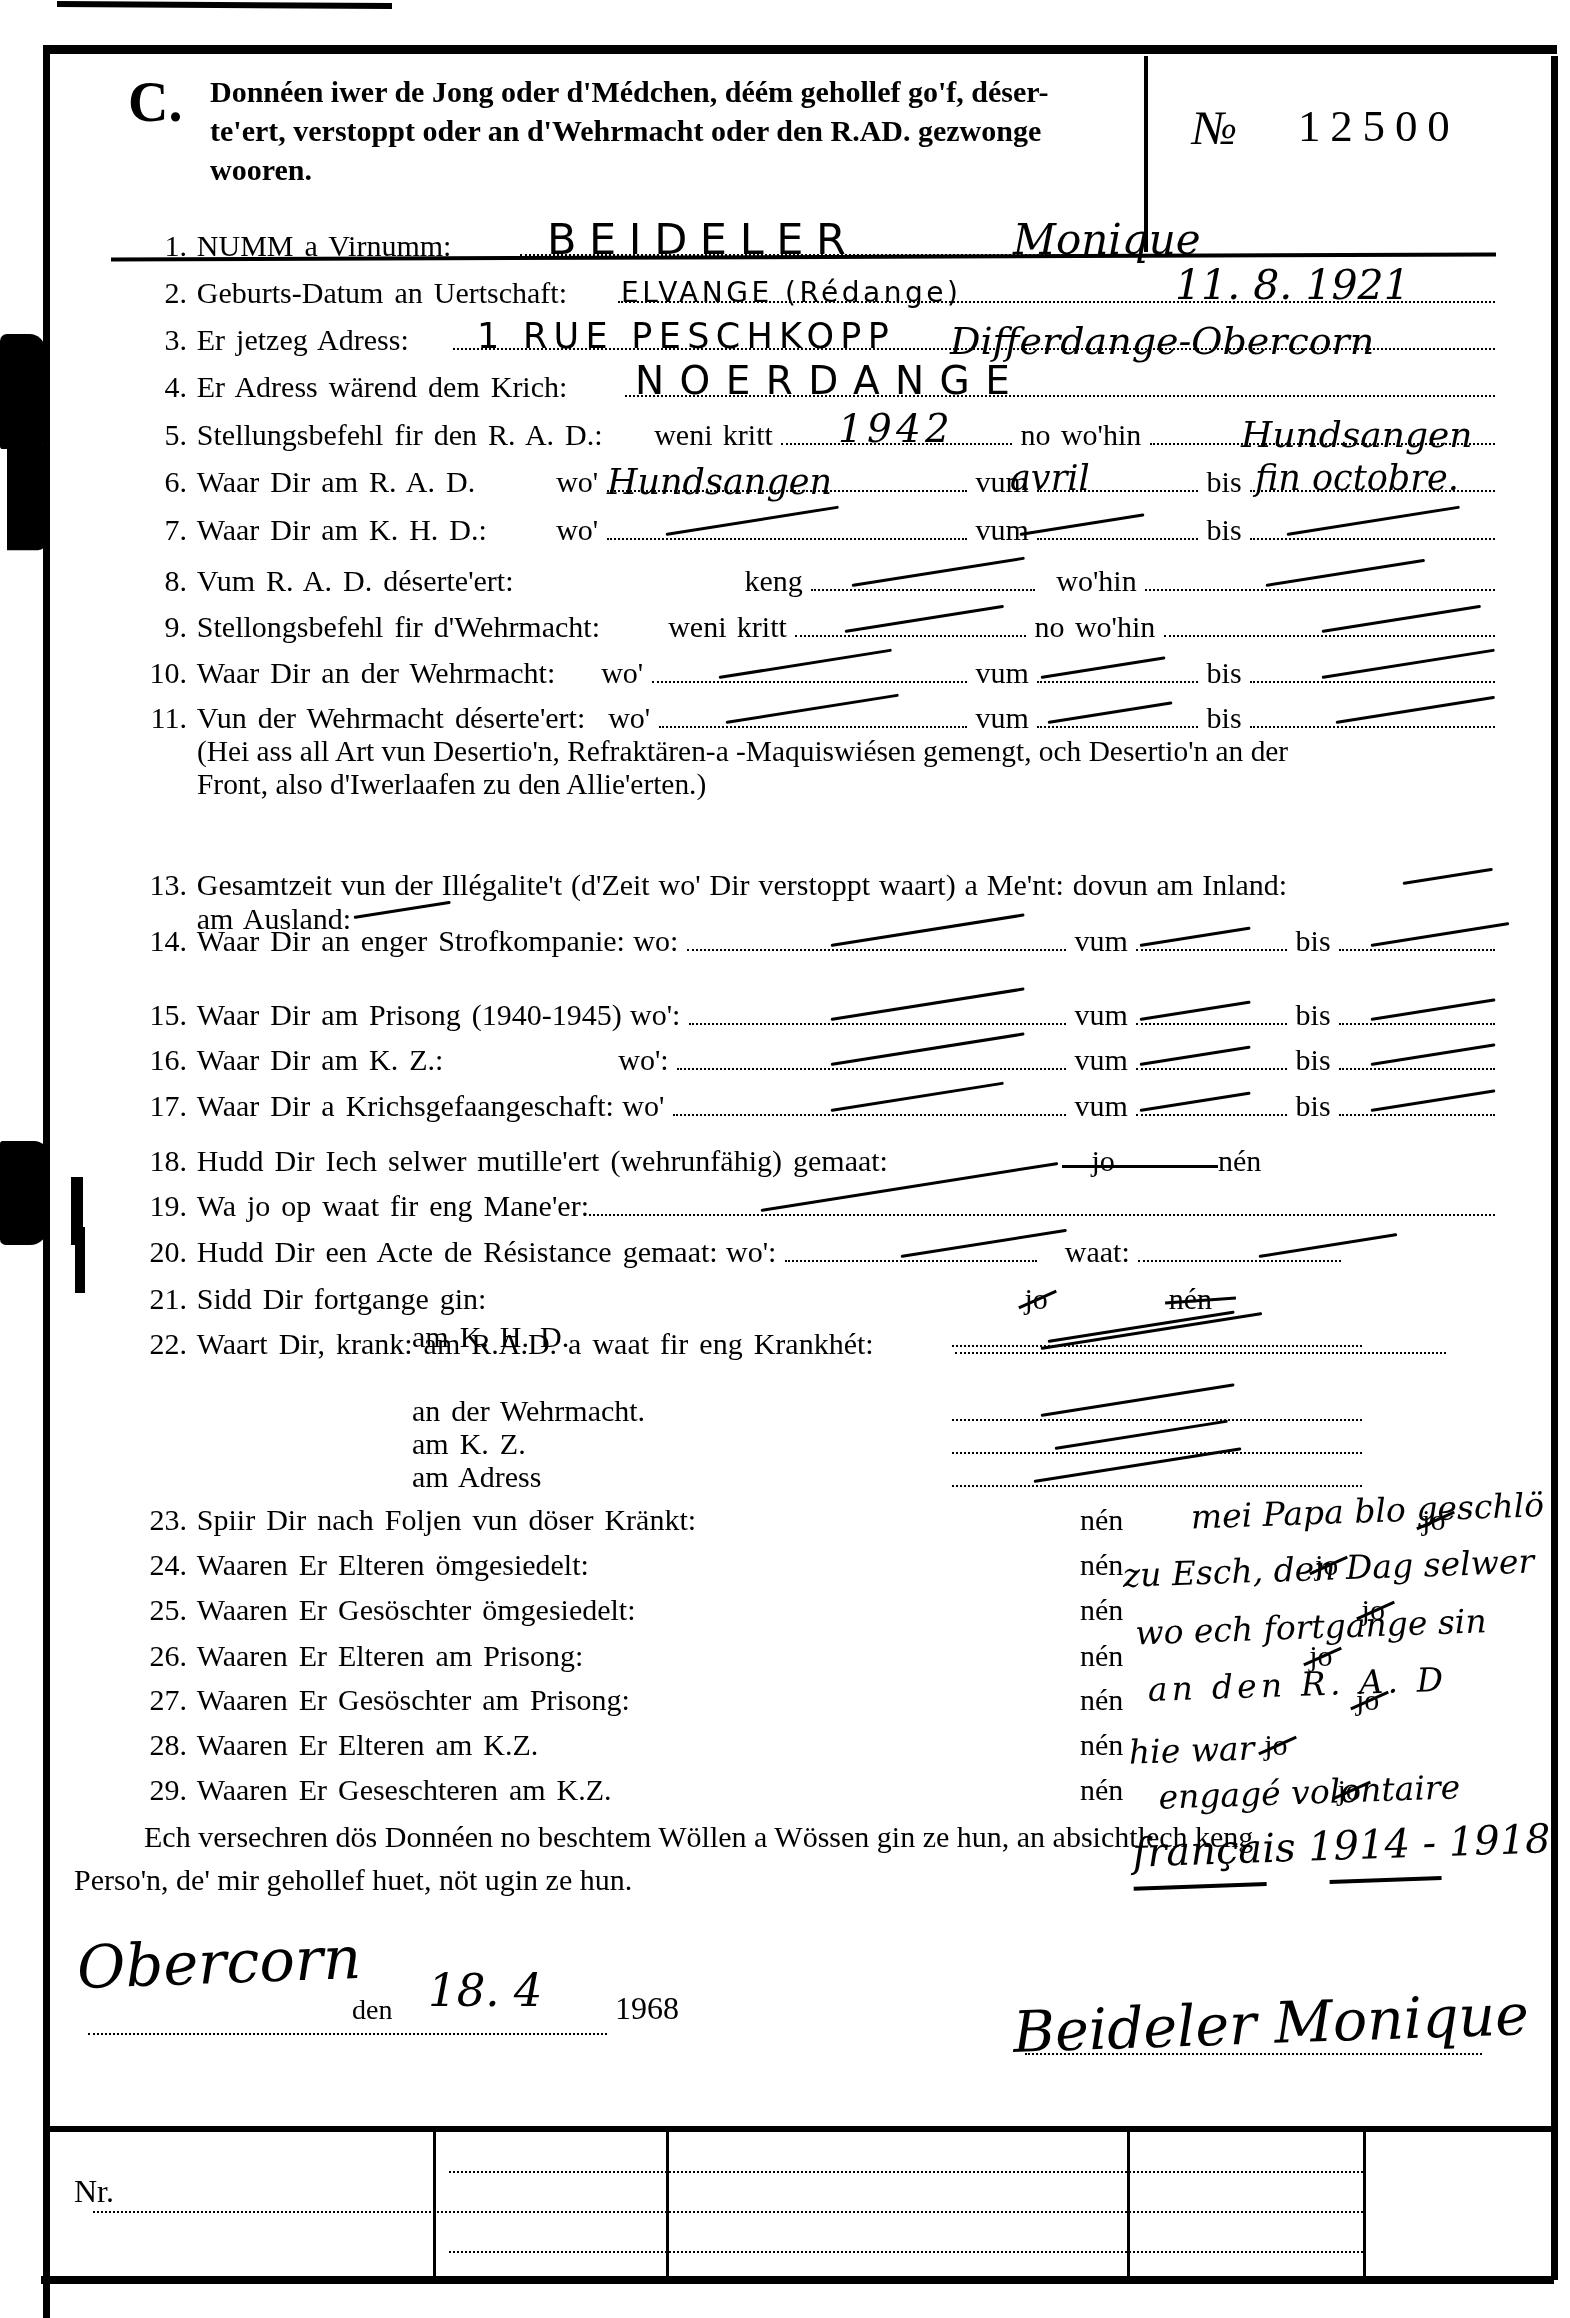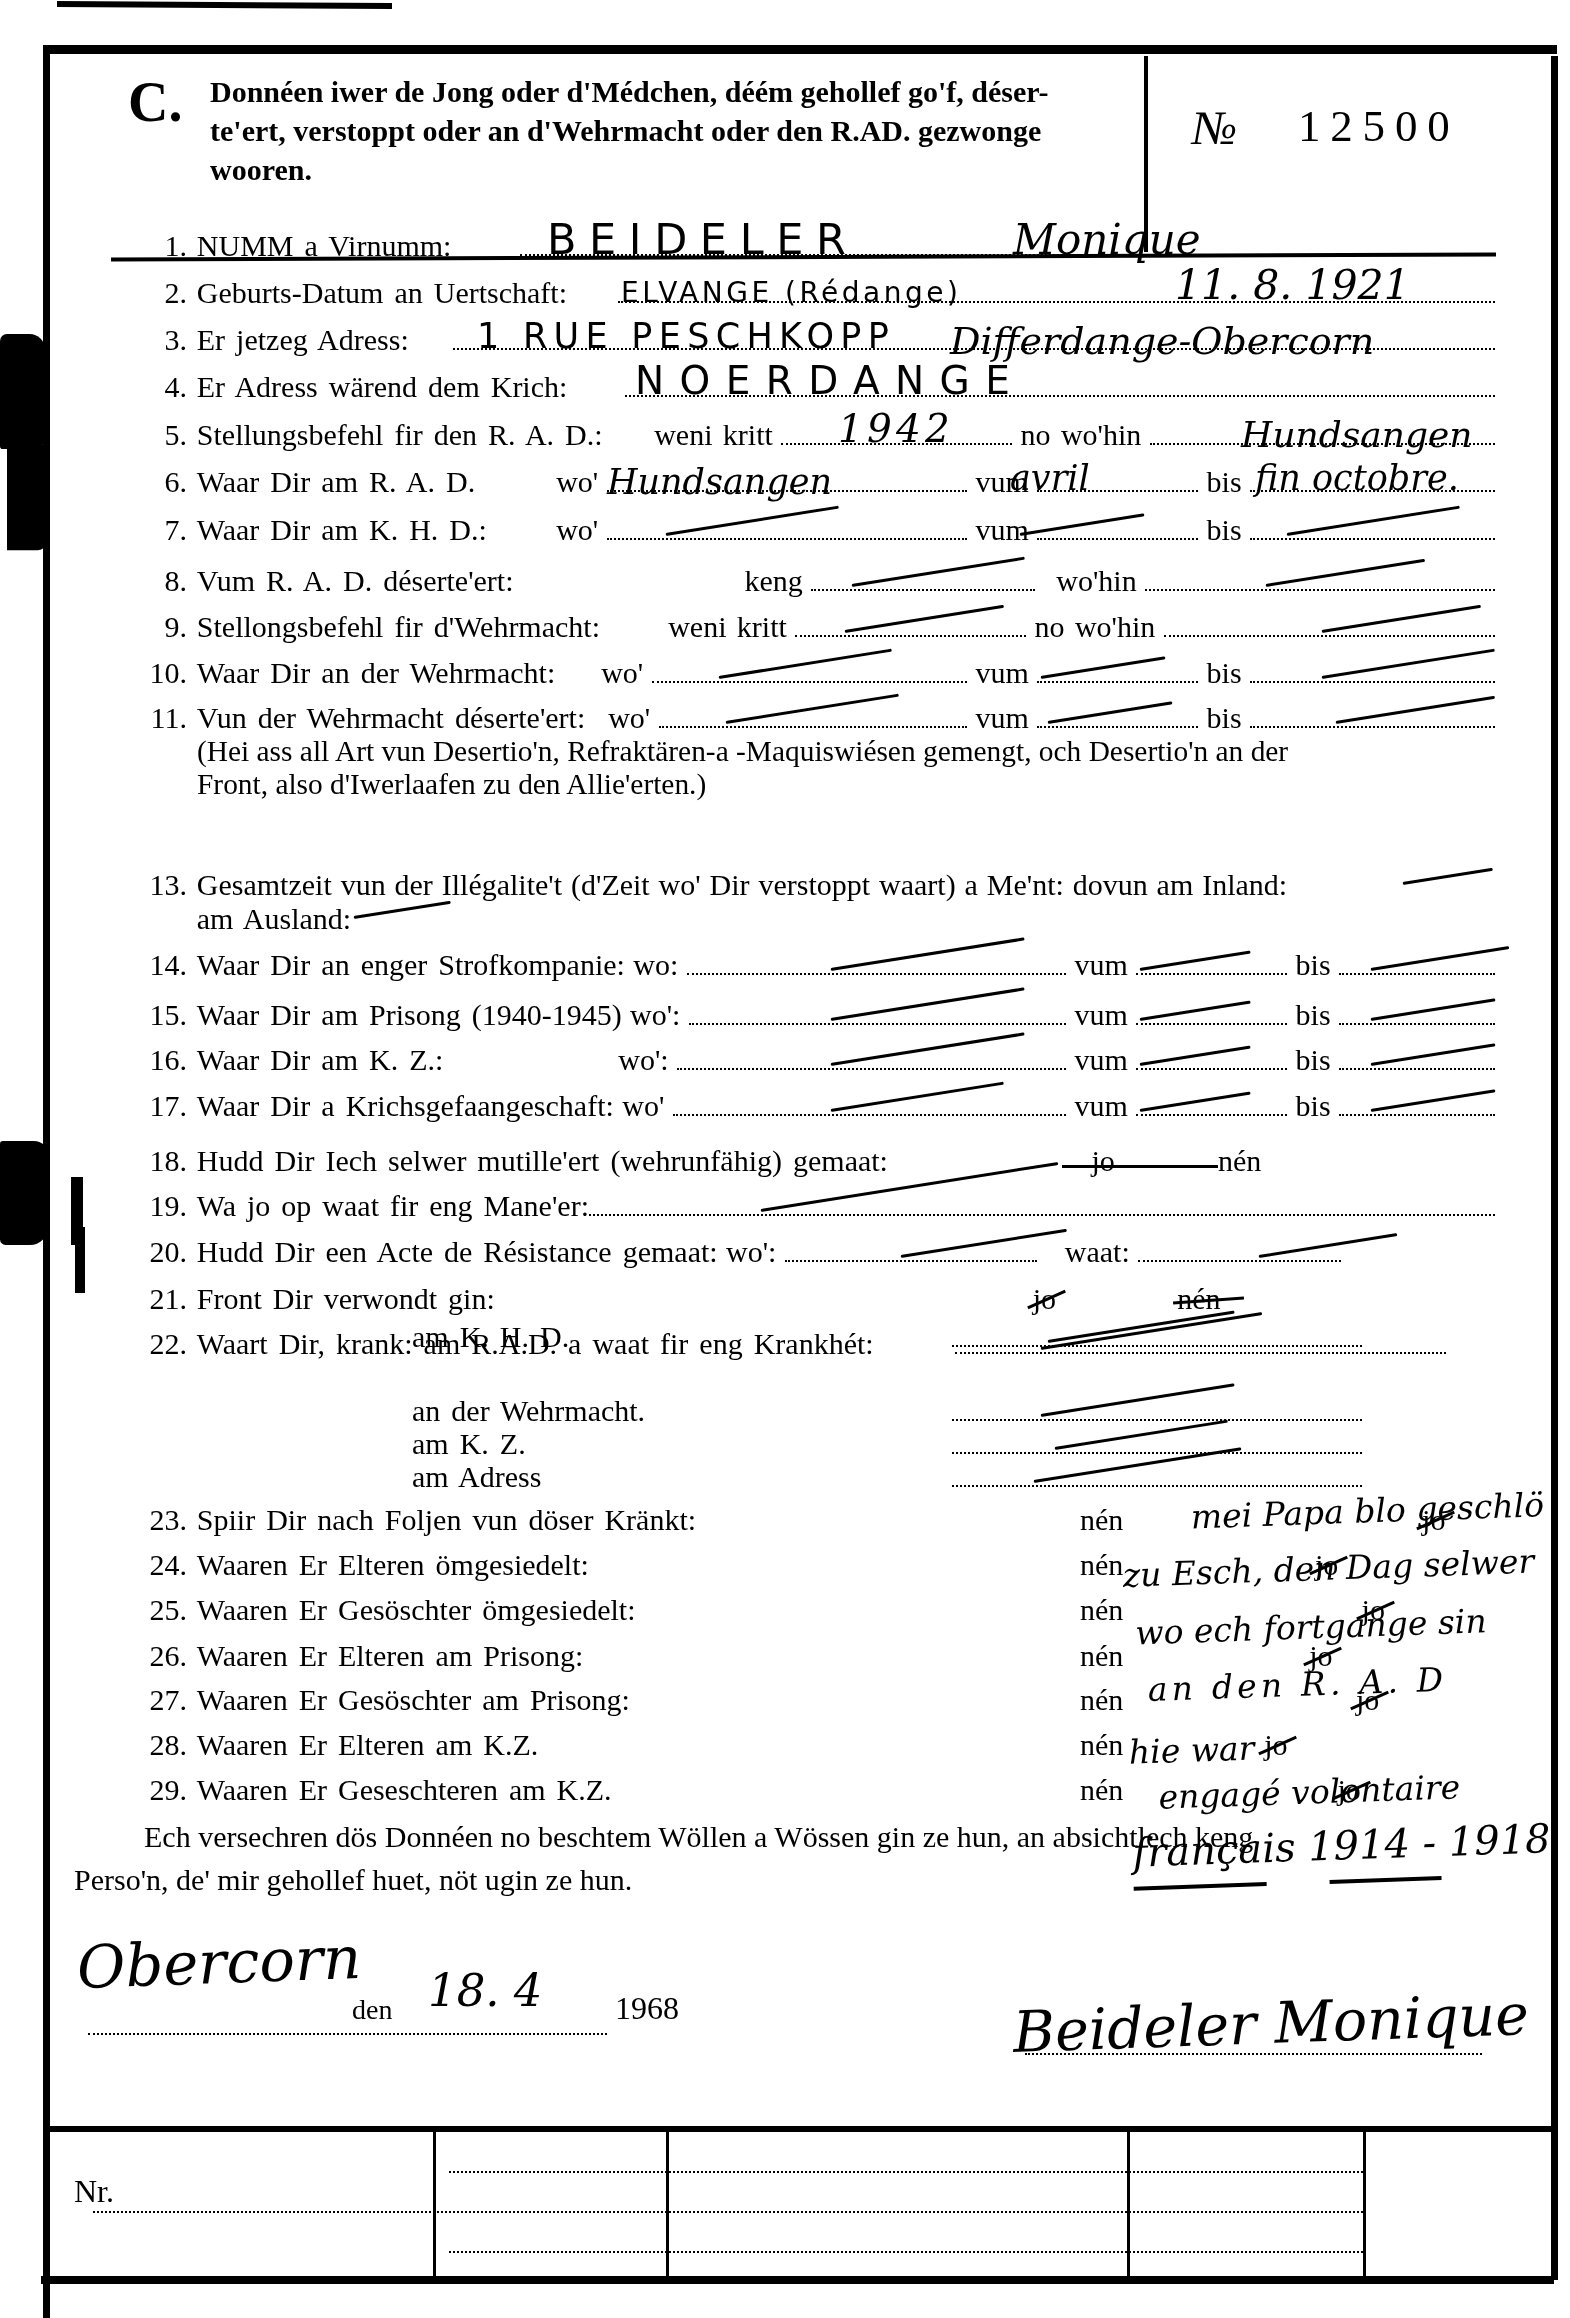--- a/index.html
+++ b/index.html
@@ -191,21 +191,21 @@
     <span class="num">13.</span>
     <span class="lbl" style="word-spacing:1.4px">Gesamtzeit vun der Illégalite't (d'Zeit wo' Dir verstoppt waart) a Me'nt: dovun am Inland:</span>
     <span class="sl" style="left:1259px;width:91px;top:14px"></span>
   </div>
   <div class="row" style="top:902px">
     <span class="num"></span>
     <span class="lbl">am Ausland:</span>
     <span class="sl" style="left:210px;width:98px;top:14px"></span>
   </div>
 
-  <div class="row" style="top:948px">
+  <div class="row" style="top:924px">
     <span class="num">14.</span>
     <span class="lbl">Waar Dir an enger Strofkompanie:</span>
     <span class="sub">wo:</span>
     <span class="dot dotf"></span>
     <span class="sub">vum</span>
     <span class="dot" style="width:151px"></span>
     <span class="sub">bis</span>
     <span class="dot" style="width:156px"></span>
     <span class="sl" style="left:687px;width:196px"></span>
     <span class="sl" style="left:996px;width:112px"></span>
@@ -275,21 +275,21 @@
     <span class="dot" style="width:252px"></span>
     <span class="sub" style="margin-left:28px">waat:</span>
     <span class="dot" style="width:203px"></span>
     <span class="fill"></span>
     <span class="sl" style="left:757px;width:168px"></span>
     <span class="sl" style="left:1115px;width:140px"></span>
   </div>
 
   <div class="row" style="top:1282px">
     <span class="num">21.</span>
-    <span class="lbl">Front Dir verwondt gin:</span>
+    <span class="lbl">Sidd Dir fortgange gin:</span>
     <span class="joabs xjo" style="left:538px">jo</span>
     <span class="joabs xnen" style="left:659px">nén</span>
   </div>
 
   <div class="row" style="top:1327px">
     <span class="num">22.</span>
     <span class="lbl">Waart Dir, krank: am R.A.D. a waat fir eng Krankhét:</span>
     <span class="dot" style="margin-left:auto;width:491px;margin-right:49px"></span>
     <span class="sl" style="left:897px;width:224px"></span>
   </div>

